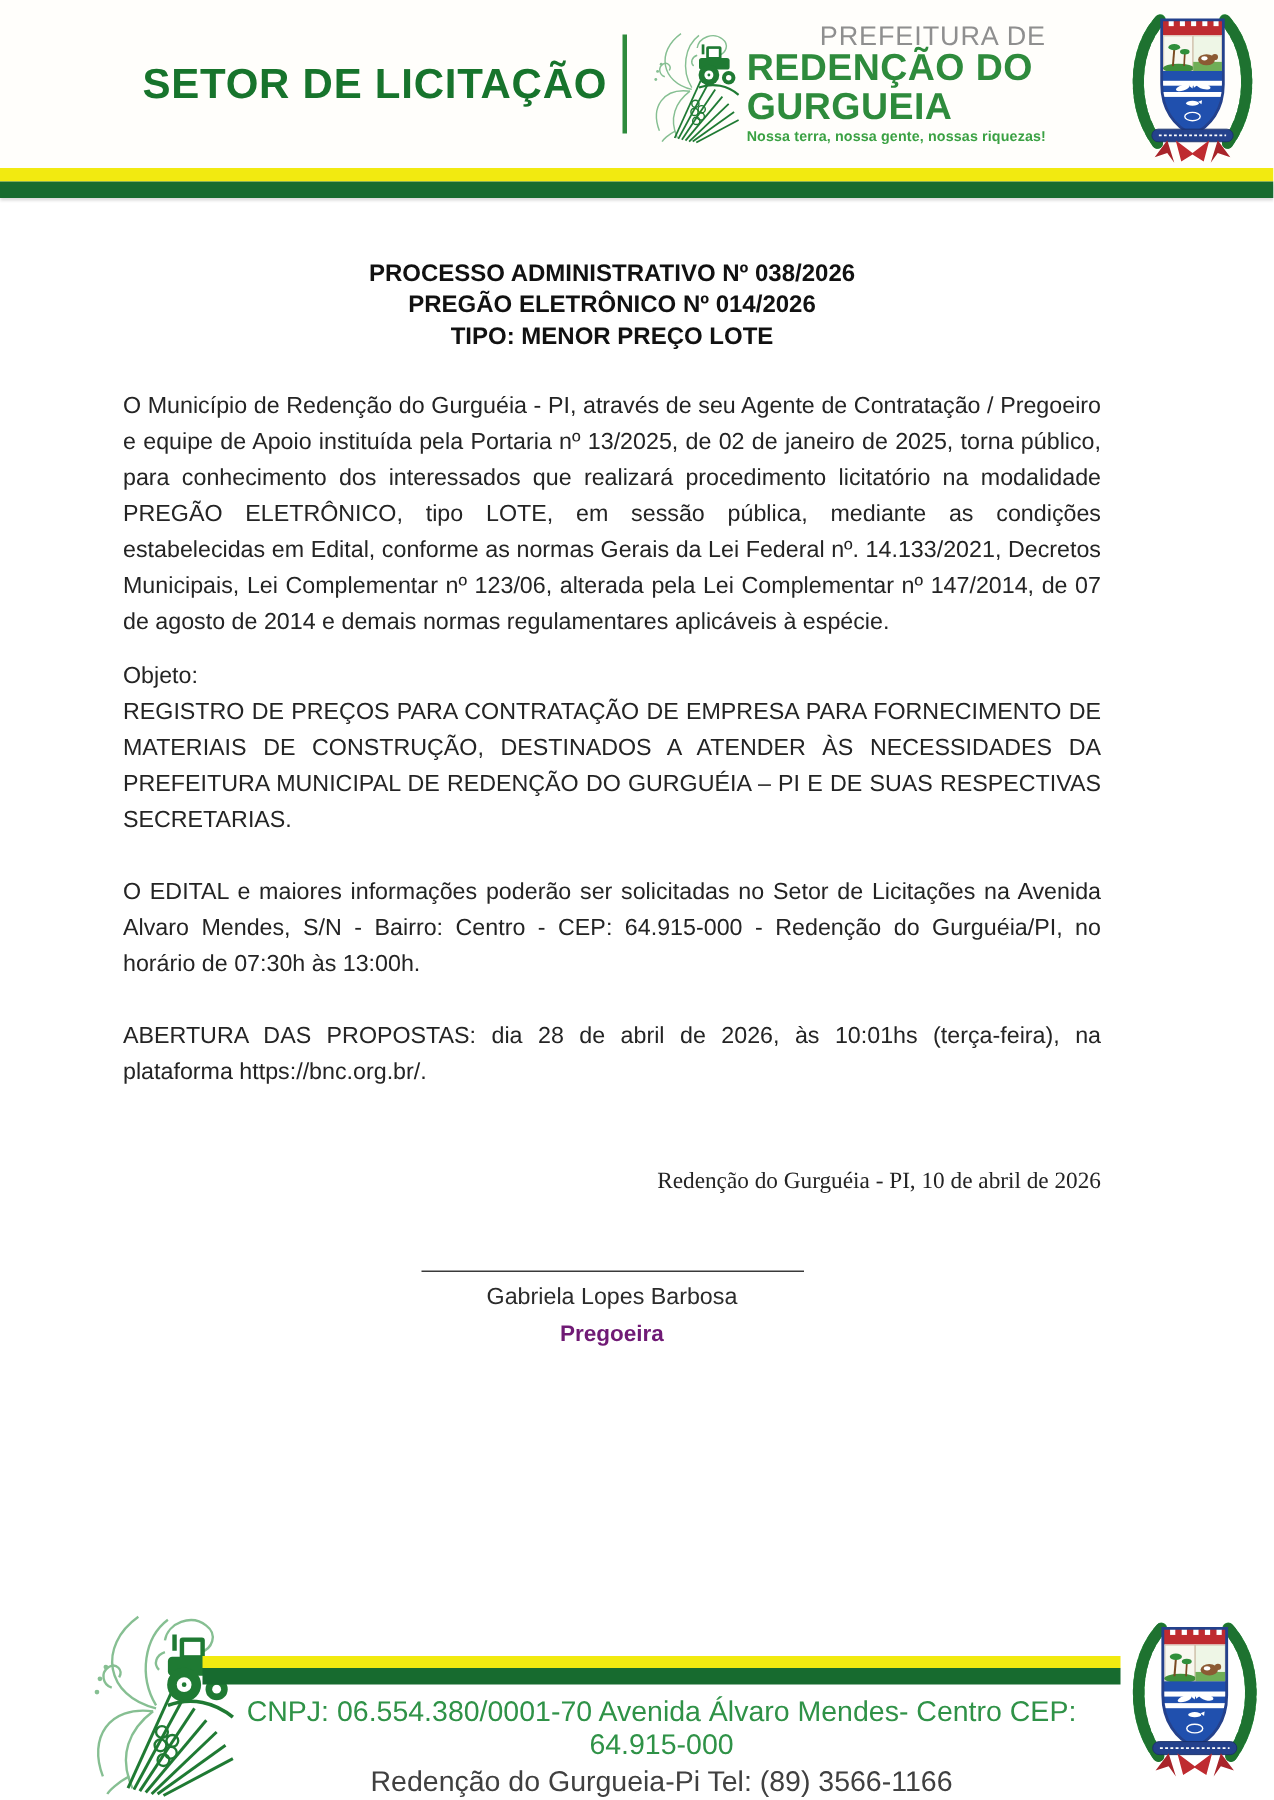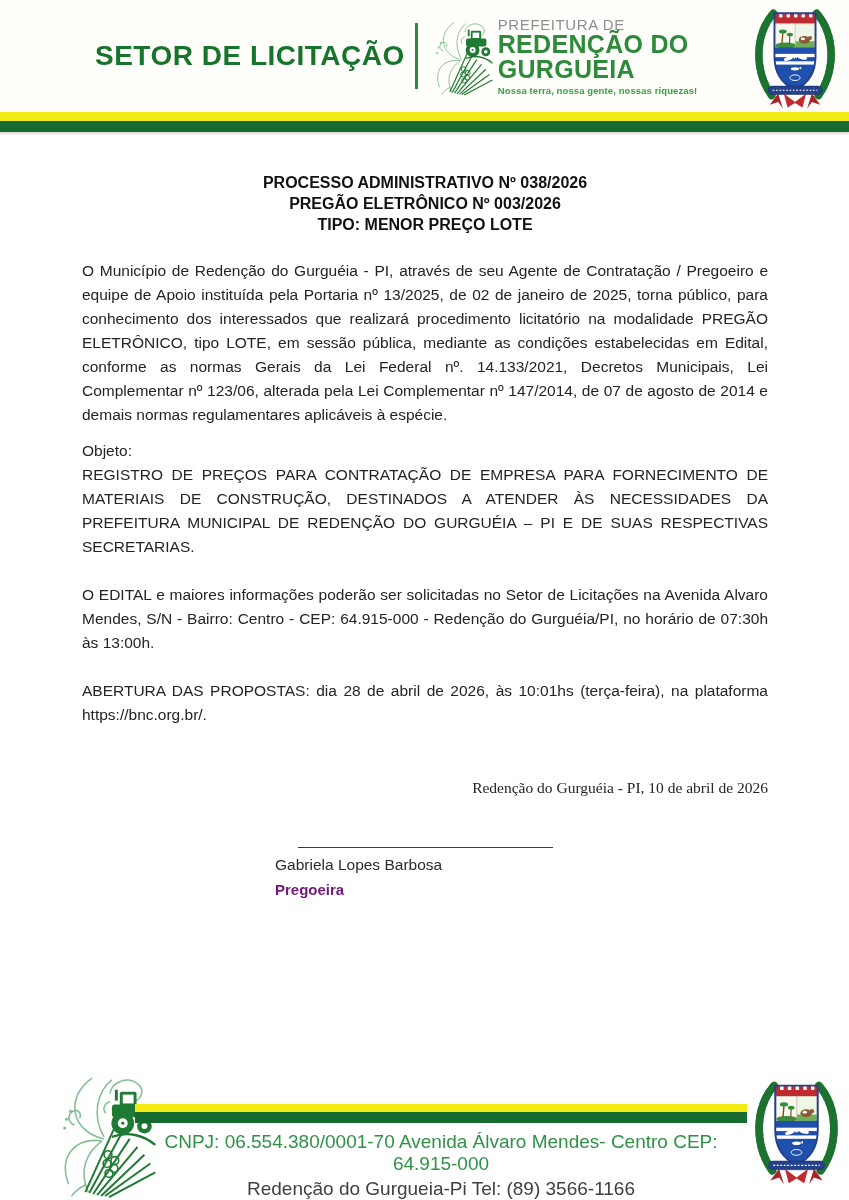--- a/index.html
+++ b/index.html
@@ -12,37 +12,37 @@
     overflow:hidden;
   }
   
   .header { height:112px; display:flex; align-items:center; padding-left:95px; background:#fffefb; }
   .dept-title {
     font-size:28px; font-weight:bold; color:#17742c; letter-spacing:.5px; white-space:nowrap;
   }
   .header-divider { width:3px; height:66px; background:#2e8b3c; margin:0 12px 0 10px; }
   .floral-logo-sm { width:66px; height:90px; flex:0 0 auto; }
   .logo-text { margin-left:2px; line-height:1; }
-  .logo-line1 { font-size:15px; color:#8f8f8f; letter-spacing:.6px; font-weight:500; }
+  .logo-line1 { font-size:18px; color:#8f8f8f; letter-spacing:.6px; font-weight:500;text-align:right; }
   .logo-line2, .logo-line3 { font-size:25px; font-weight:bold; color:#2e8b3c; letter-spacing:.3px; line-height:1.02; }
   .logo-tagline { font-size:9.5px; font-weight:bold; color:#3aa143; margin-top:3px; letter-spacing:.1px; }
   .header-spacer { flex:1; }
   .coat-sm { width:100px; height:114px; margin:6px 4px 0 0; flex:0 0 auto; }
   
   .stripe-full .y { height:9px; background:#f2ea10; }
   .stripe-full .g { height:11px; background:#176b2f; box-shadow:0 2px 2px rgba(0,0,0,.15); }
   
-  .doc-content { padding:0 81px 0 82px; }
+  .doc-content { padding:0 115px 0 82px; }
   .title-block { margin-top:40px; text-align:center; font-weight:bold; font-size:16px; line-height:21px; color:#111; }
   .para { margin-top:24px; font-size:15.5px; line-height:24px; text-align:justify; color:#242424; }
   .object-label { margin-top:12px; font-size:15.5px; line-height:24px; color:#242424; }
   .object-text { margin-top:0; }
   .dateline { margin-top:52px; text-align:right; font-size:15.5px; color:#242424;font-family:Liberation Serif, serif; }
   
-  .signature { margin:50px auto 10px auto; width:300px; text-align:left; }
+  .signature { margin:50px auto 10px auto; width:300px; text-align:center; }
   .sig-line { width:255px; margin:0 auto; border-top:1.2px solid #3a3a3a; }
   .sig-name { margin-top:8px; font-size:15.5px; color:#2b2b2b; }
   .sig-role { margin-top:7px; font-size:15px; color:#701a75;font-weight:bold; }
   
   .footer { position:absolute; left:0; right:0; bottom:0; height:140px; }
   .floral-logo-lg { position:absolute; left:12px; bottom:2px; width:190px; height:130px; }
   .footer-center { position:absolute; left:135px; width:612px; top:44px; }
   .footer-stripe .y { height:8px; background:#f2ea10; }
   .footer-stripe .g { height:11px; background:#176b2f; }
   .footer-text1 { margin-top:8px; text-align:center; color:#2f9247; font-size:19px; }
@@ -184,21 +184,21 @@
 </div>
 
 <div class="stripe-full">
   <div class="y"></div>
   <div class="g"></div>
 </div>
 
 <div class="doc-content">
   <div class="title-block">
     <div>PROCESSO ADMINISTRATIVO Nº 038/2026</div>
-    <div>PREGÃO ELETRÔNICO Nº 003/2026</div>
+    <div>PREGÃO ELETRÔNICO Nº 014/2026</div>
     <div>TIPO: MENOR PREÇO LOTE</div>
   </div>
 
   <p class="para">O Município de Redenção do Gurguéia - PI, através de seu Agente de Contratação / Pregoeiro e equipe de Apoio instituída pela Portaria nº 13/2025, de 02 de janeiro de 2025, torna público, para conhecimento dos interessados que realizará procedimento licitatório na modalidade PREGÃO ELETRÔNICO, tipo LOTE, em sessão pública, mediante as condições estabelecidas em Edital, conforme as normas Gerais da Lei Federal nº. 14.133/2021, Decretos Municipais, Lei Complementar nº 123/06, alterada pela Lei Complementar nº 147/2014, de 07 de agosto de 2014 e demais normas regulamentares aplicáveis à espécie.</p>
 
   <div class="object-label">Objeto:</div>
   <p class="para object-text">REGISTRO DE PREÇOS PARA CONTRATAÇÃO DE EMPRESA PARA FORNECIMENTO DE MATERIAIS DE CONSTRUÇÃO, DESTINADOS A ATENDER ÀS NECESSIDADES DA PREFEITURA MUNICIPAL DE REDENÇÃO DO GURGUÉIA – PI E DE SUAS RESPECTIVAS SECRETARIAS.</p>
 
   <p class="para">O EDITAL e maiores informações poderão ser solicitadas no Setor de Licitações na Avenida Alvaro Mendes, S/N - Bairro: Centro - CEP: 64.915-000 - Redenção do Gurguéia/PI, no horário de 07:30h às 13:00h.</p>
 

